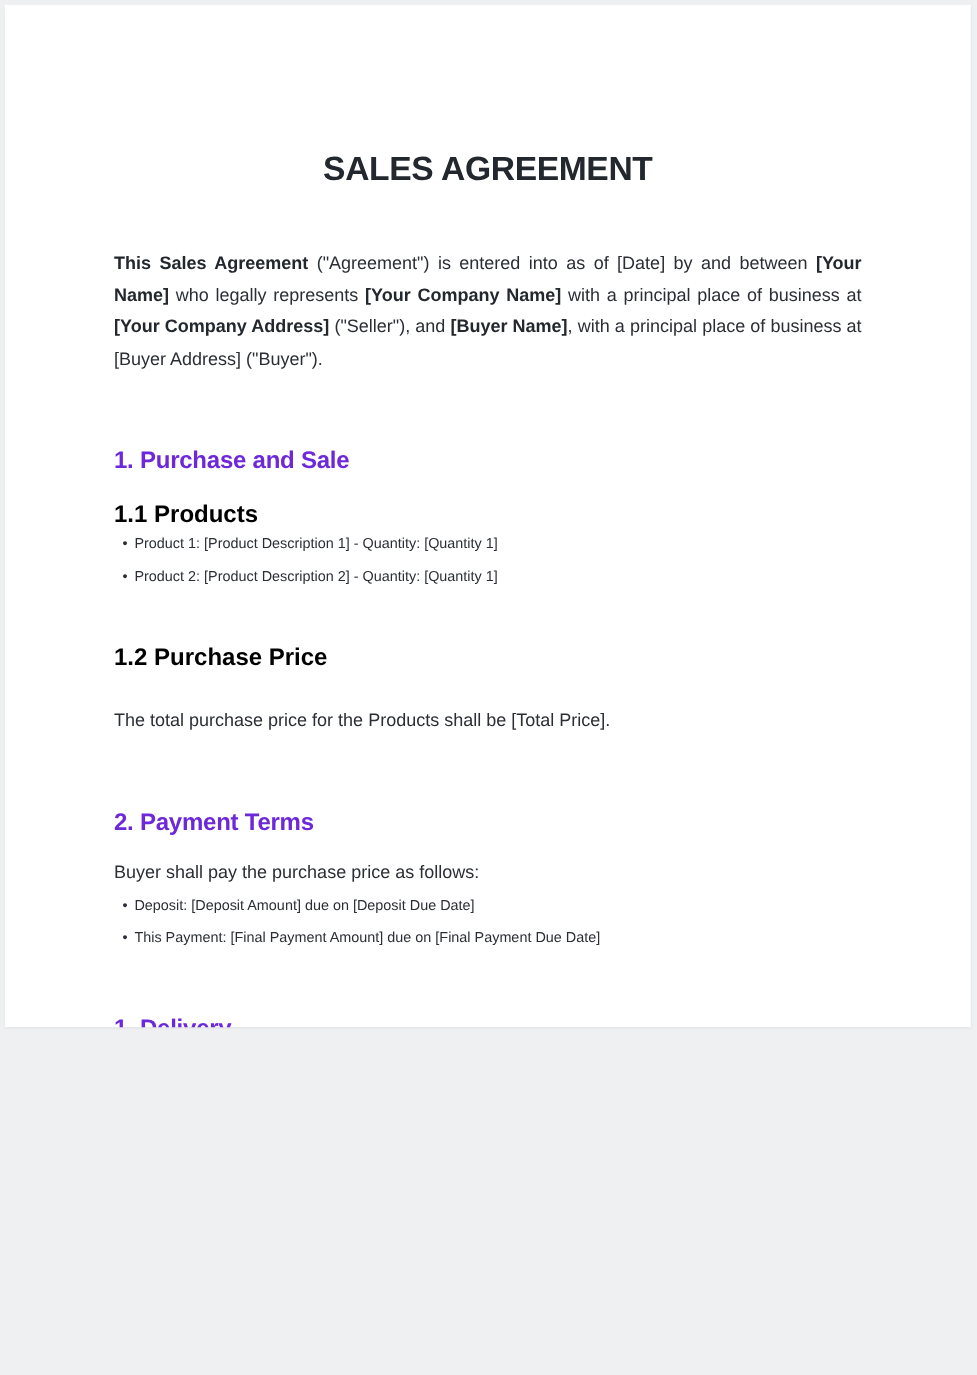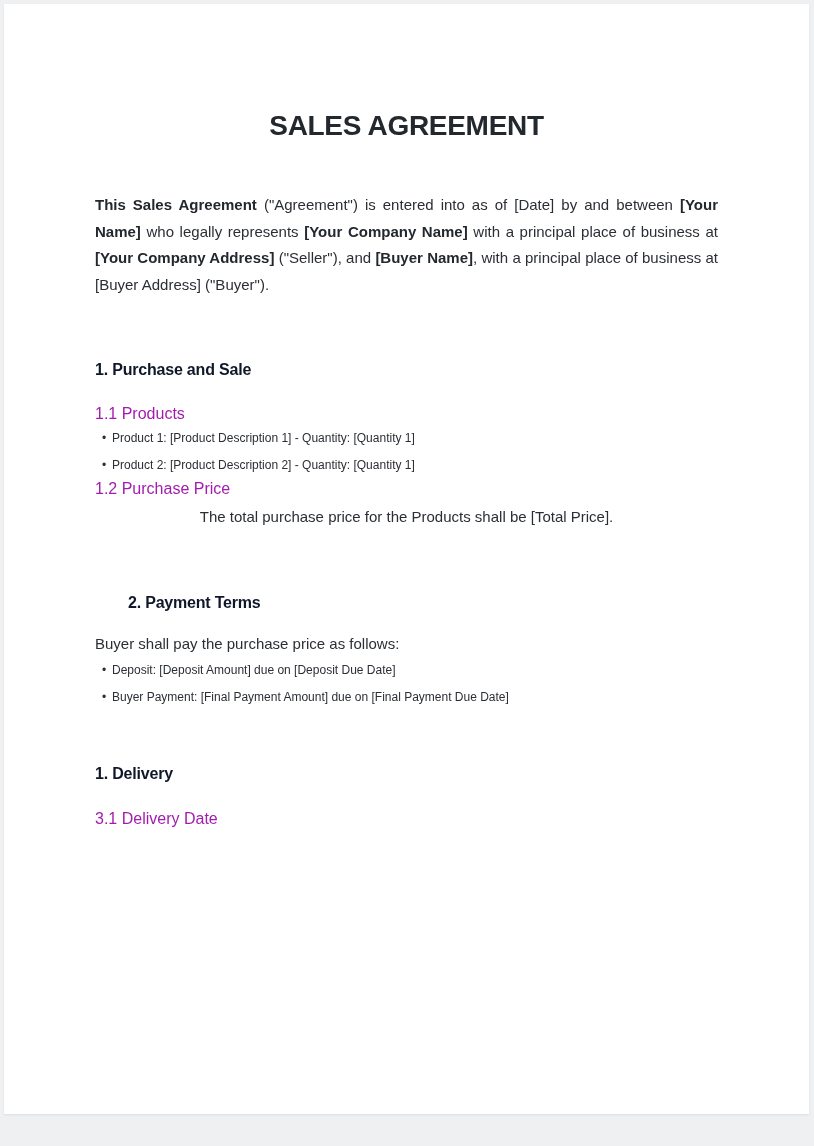--- a/index.html
+++ b/index.html
@@ -9,23 +9,23 @@
     background: #eef0f2;
   }
   .canvas {
     width: 814px;
     height: 1146px;
     padding: 4px 5px 8px 4px;
     background: #eef0f2;
   }
   .page {
     width: 805px;
-    height: 1110px;
+    height: 852px;
     background: #ffffff;
-    padding: 0 91px;
+    padding: 15px 91px;
     box-shadow: 0 1px 2px rgba(0,0,0,0.08);
     overflow: hidden;
   }
   .doc-title {
     margin-top: 104px;
     font-size: 28px;
     line-height: 36px;
     font-weight: 700;
     letter-spacing: -0.3px;
     text-align: center;
@@ -35,31 +35,31 @@
     font-size: 15px;
     line-height: 26.5px;
     color: #2b2f35;
   }
   .intro {
     margin-top: 48px;
     text-align: justify;
   }
   .intro .b { font-weight: 700; color: #23272e; }
   h2.sec-heading {
-    font-size: 16px;
+    font-size: 20px;
     line-height: 27px;
     font-weight: 700;
-    color: #0f172a;
+    color: #6d28d9;
     letter-spacing: -0.2px;
   }
   h3.sub-heading {
-    font-size: 16px;
+    font-size: 20px;
     line-height: 22px;
-    font-weight: 400;
-    color: #a21caf;
+    font-weight: 700;
+    color: #000000;
   }
   ul.doc-list {
     list-style: none;
     margin: 0;
     padding: 0;
   }
   ul.doc-list li {
     position: relative;
     padding-left: 17px;
     font-size: 12px;
@@ -71,23 +71,23 @@
     position: absolute;
     left: 7px;
     top: 0;
     color: #2b2f35;
   }
   
   .mt-h2-1   { margin-top: 58px; }
   .mt-h3-1   { margin-top: 20px; }
   .mt-p-1    { margin-top: 17px; }
   .mt-ul-1   { margin-top: 34px; }
-  .mt-h3-2   { }
-  .mt-p-2    { margin-top: 4px; text-align: center; }
-  .mt-h2-2   { margin-top: 58px; margin-left: 33px; }
+  .mt-h3-2   { margin-top: 44px; }
+  .mt-p-2    { margin-top: 29px; }
+  .mt-h2-2   { margin-top: 58px; }
   .mt-p-3    { margin-top: 15px; }
   .mt-ul-2   { margin-top: 35px; }
   .mt-h2-3   { margin-top: 50px; }
   .mt-h3-3   { margin-top: 21px; }
   .mt-p-4    { margin-top: 16px; }
 </style>
 </head>
 <body>
 
 <div class="canvas">
@@ -110,21 +110,21 @@
     <h3 class="sub-heading mt-h3-2">1.2 Purchase Price</h3>
 
     <p class="body-text mt-p-2">The total purchase price for the Products shall be [Total Price].</p>
 
     <h2 class="sec-heading mt-h2-2">2. Payment Terms</h2>
 
     <p class="body-text mt-p-3">Buyer shall pay the purchase price as follows:</p>
 
     <ul class="doc-list mt-ul-2">
       <li>Deposit: [Deposit Amount] due on [Deposit Due Date]</li>
-      <li>Buyer Payment: [Final Payment Amount] due on [Final Payment Due Date]</li>
+      <li>This Payment: [Final Payment Amount] due on [Final Payment Due Date]</li>
     </ul>
 
     <h2 class="sec-heading mt-h2-3">1. Delivery</h2>
 
     <h3 class="sub-heading mt-h3-3">3.1 Delivery Date</h3>
 
 
   </div>
 </div>
 

